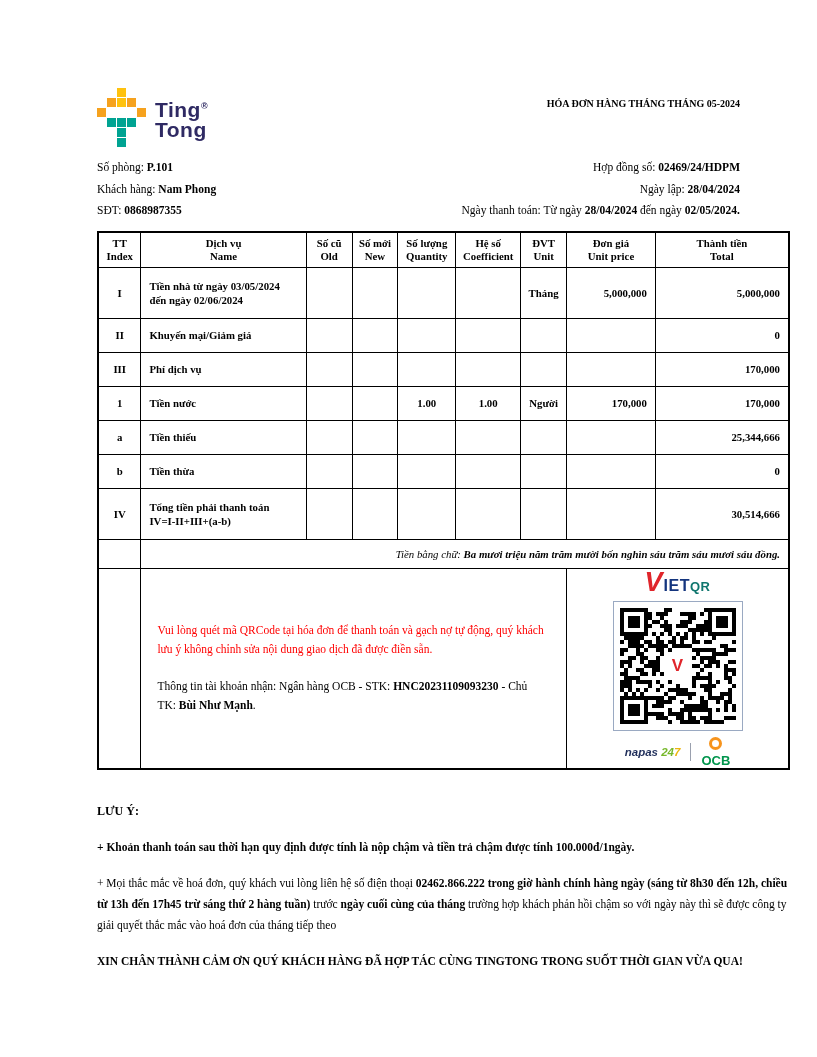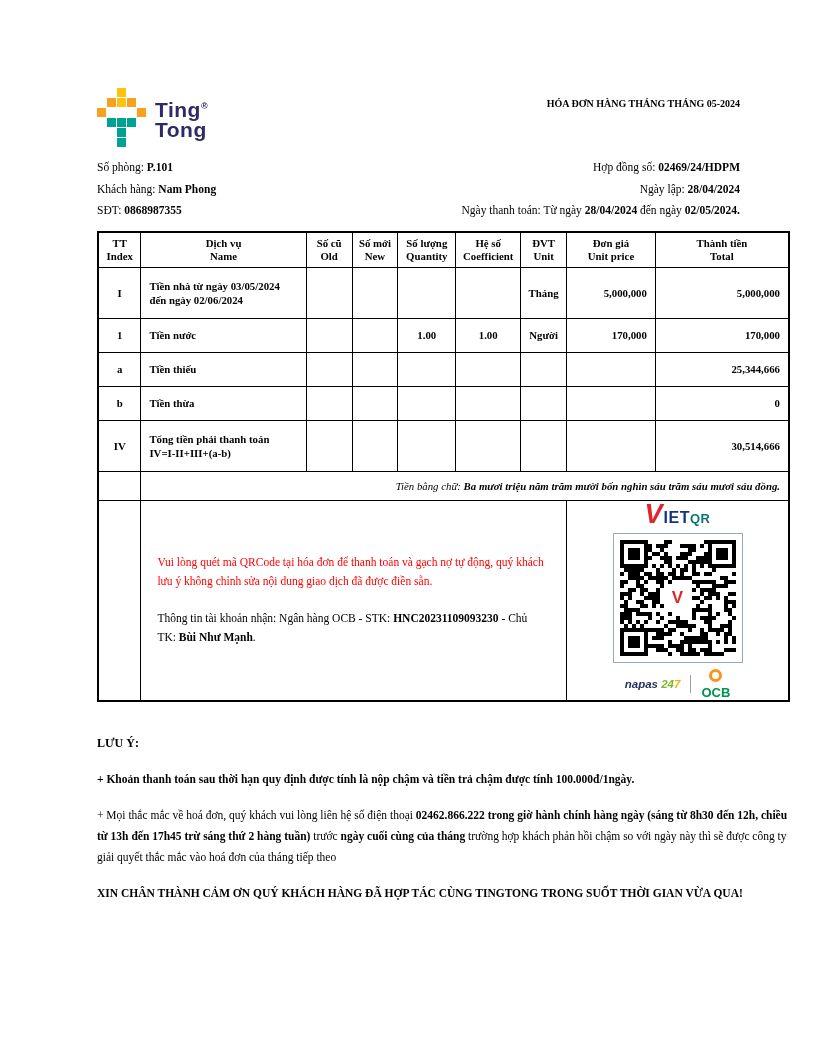--- a/index.html
+++ b/index.html
@@ -189,20 +189,42 @@
         <tr class="h2">
           <td class="c-idx">I</td>
           <td class="c-name">Tiền nhà từ ngày 03/05/2024 đến ngày 02/06/2024</td>
           <td class="c-ctr"></td>
           <td class="c-ctr"></td>
           <td class="c-ctr"></td>
           <td class="c-ctr"></td>
           <td class="c-ctr">Tháng</td>
           <td class="c-num">5,000,000</td>
           <td class="c-num">5,000,000</td>
+        </tr>
+        <tr class="h1">
+          <td class="c-idx">II</td>
+          <td class="c-name">Khuyến mại/Giảm giá</td>
+          <td class="c-ctr"></td>
+          <td class="c-ctr"></td>
+          <td class="c-ctr"></td>
+          <td class="c-ctr"></td>
+          <td class="c-ctr"></td>
+          <td class="c-num"></td>
+          <td class="c-num">0</td>
+        </tr>
+        <tr class="h1">
+          <td class="c-idx">III</td>
+          <td class="c-name">Phí dịch vụ</td>
+          <td class="c-ctr"></td>
+          <td class="c-ctr"></td>
+          <td class="c-ctr"></td>
+          <td class="c-ctr"></td>
+          <td class="c-ctr"></td>
+          <td class="c-num"></td>
+          <td class="c-num">170,000</td>
         </tr>
         <tr class="h1">
           <td class="c-idx">1</td>
           <td class="c-name">Tiền nước</td>
           <td class="c-ctr"></td>
           <td class="c-ctr"></td>
           <td class="c-ctr">1.00</td>
           <td class="c-ctr">1.00</td>
           <td class="c-ctr">Người</td>
           <td class="c-num">170,000</td>

